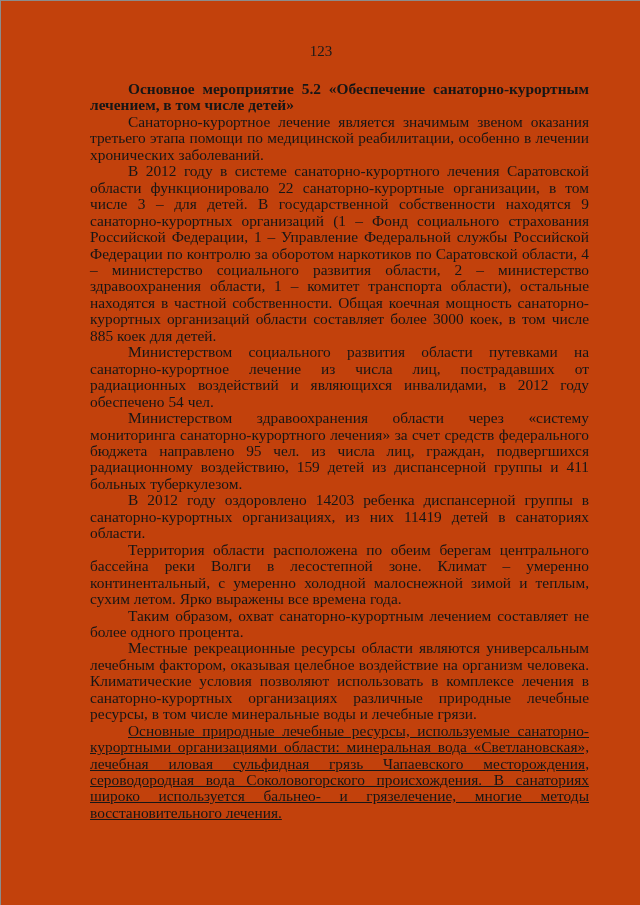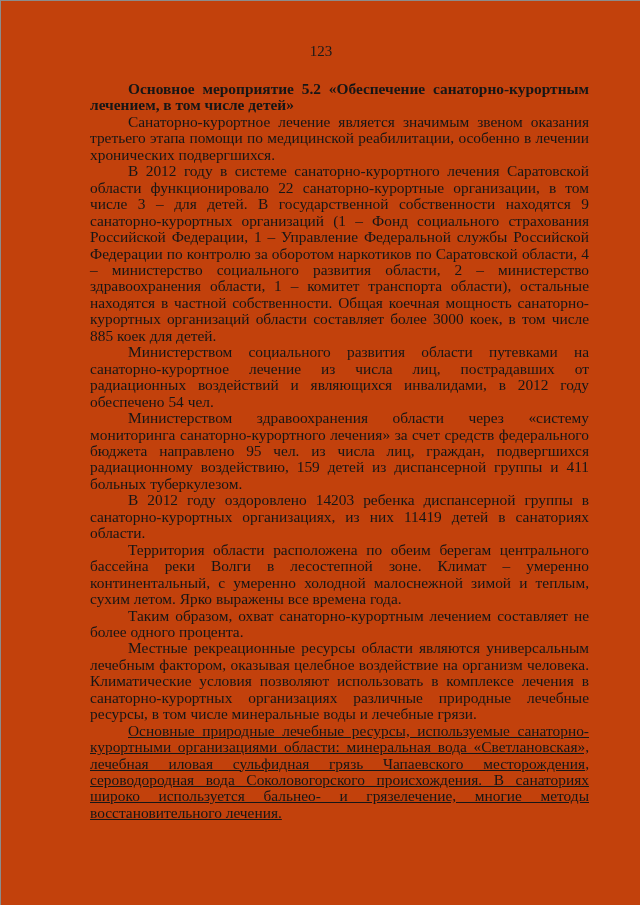--- a/index.html
+++ b/index.html
@@ -25,21 +25,21 @@
   .body-text p.last { text-align-last: left; text-decoration: underline; }
 </style>
 </head>
 <body>
 
 <div class="page">
   <div class="page-number">123</div>
 
   <div class="body-text">
     <p class="heading">Основное мероприятие 5.2 «Обеспечение санаторно-курортным лечением, в том числе детей»</p>
-    <p>Санаторно-курортное лечение является значимым звеном оказания третьего этапа помощи по медицинской реабилитации, особенно в лечении хронических подвергшихся.</p>
+    <p>Санаторно-курортное лечение является значимым звеном оказания третьего этапа помощи по медицинской реабилитации, особенно в лечении хронических заболеваний.</p>
     <p>В 2012 году в системе санаторно-курортного лечения Саратовской области функционировало 22 санаторно-курортные организации, в том числе 3 – для детей. В государственной собственности находятся 9 санаторно-курортных организаций (1 – Фонд социального страхования Российской Федерации, 1 – Управление Федеральной службы Российской Федерации по контролю за оборотом наркотиков по Саратовской области, 4 – министерство социального развития области, 2 – министерство здравоохранения области, 1 – комитет транспорта области), остальные находятся в частной собственности. Общая коечная мощность санаторно-курортных организаций области составляет более 3000 коек, в том числе 885 коек для детей.</p>
     <p>Министерством социального развития области путевками на санаторно-курортное лечение из числа лиц, пострадавших от радиационных воздействий и являющихся инвалидами, в 2012 году обеспечено 54 чел.</p>
     <p>Министерством здравоохранения области через «систему мониторинга санаторно-курортного лечения» за счет средств федерального бюджета направлено 95 чел. из числа лиц, граждан, подвергшихся радиационному воздействию, 159 детей из диспансерной группы и 411 больных туберкулезом.</p>
     <p>В 2012 году оздоровлено 14203 ребенка диспансерной группы в санаторно-курортных организациях, из них 11419 детей в санаториях области.</p>
     <p>Территория области расположена по обеим берегам центрального бассейна реки Волги в лесостепной зоне. Климат – умеренно континентальный, с умеренно холодной малоснежной зимой и теплым, сухим летом. Ярко выражены все времена года.</p>
     <p>Таким образом, охват санаторно-курортным лечением составляет не более одного процента.</p>
     <p>Местные рекреационные ресурсы области являются универсальным лечебным фактором, оказывая целебное воздействие на организм человека. Климатические условия позволяют использовать в комплексе лечения в санаторно-курортных организациях различные природные лечебные ресурсы, в том числе минеральные воды и лечебные грязи.</p>
     <p class="last">Основные природные лечебные ресурсы, используемые санаторно-курортными организациями области: минеральная вода «Светлановская», лечебная иловая сульфидная грязь Чапаевского месторождения, сероводородная вода Соколовогорского происхождения. В санаториях широко используется бальнео- и грязелечение, многие методы восстановительного лечения.</p>
   </div>
 </div>

